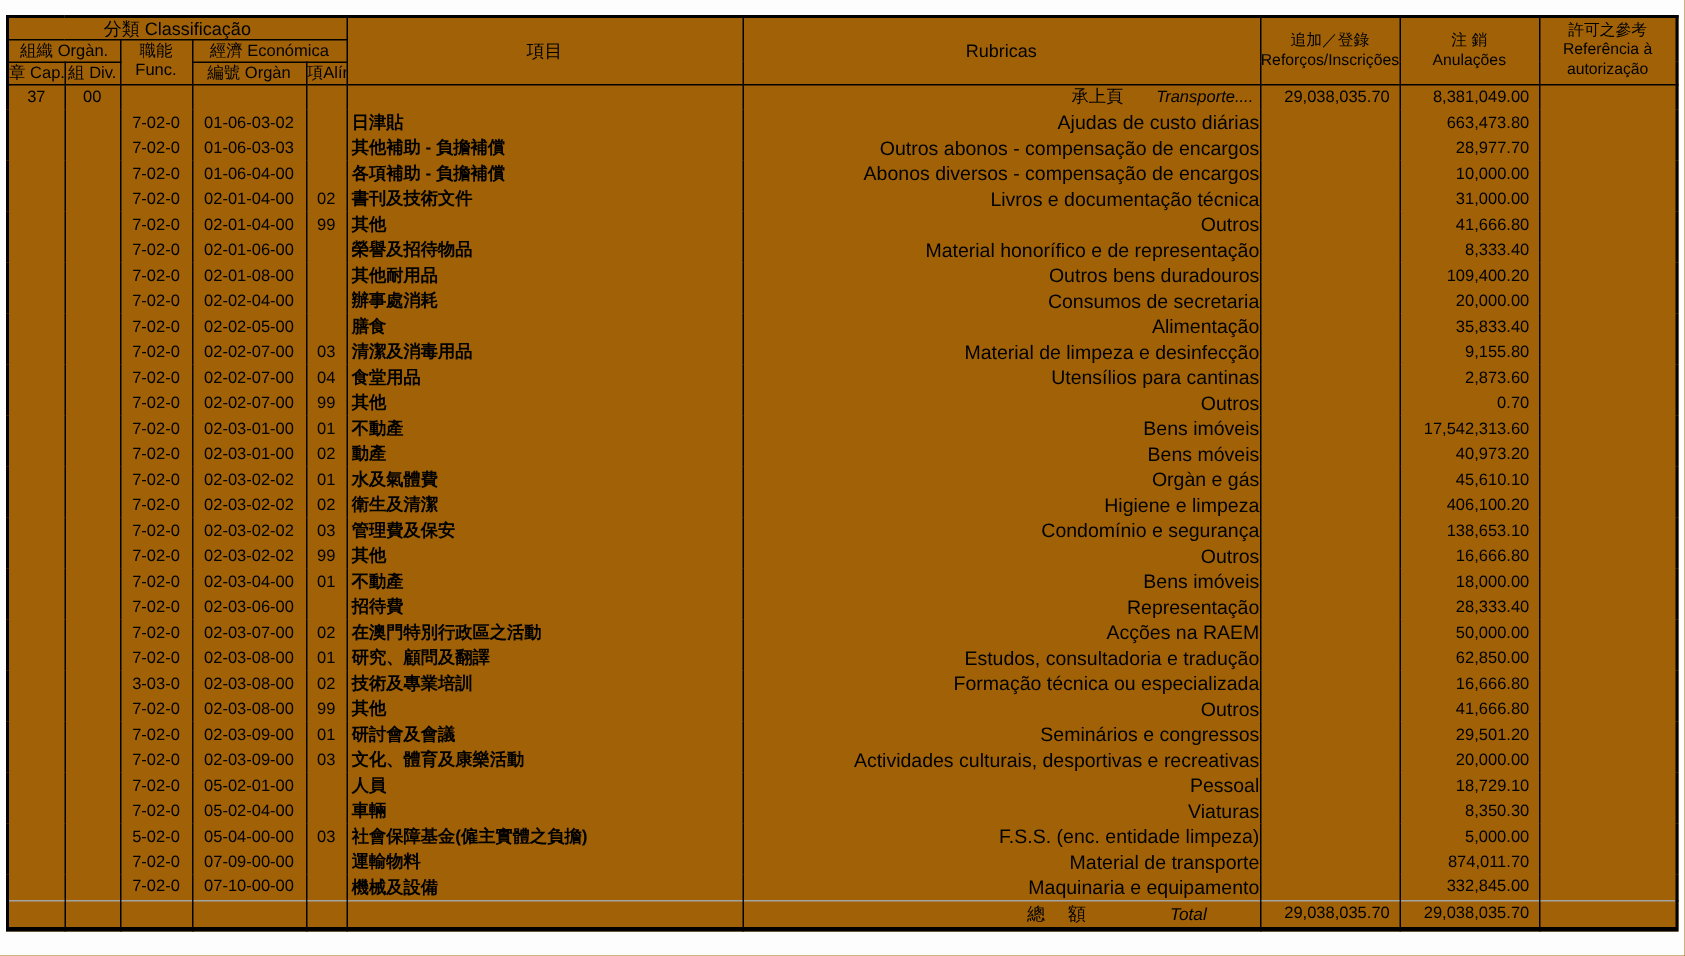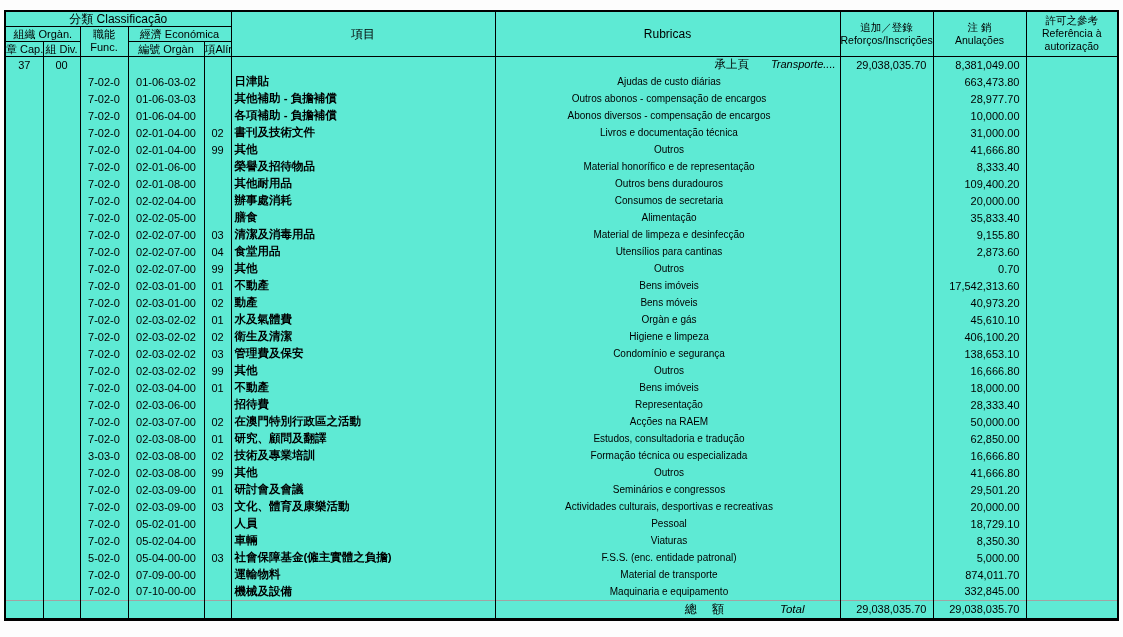--- a/index.html
+++ b/index.html
@@ -4,39 +4,39 @@
 <style>
   html,body{margin:0;padding:0;}
   body{
     width:1123px;height:637px;background:#fdfdfd;color:#000;
     font-family:"Liberation Sans","DejaVu Sans",sans-serif;
     -webkit-font-smoothing:antialiased;
   }
   .page{padding:10px 0 0 4px;}
   table{
     border-collapse:collapse;table-layout:fixed;width:1113px;
-    border:2px solid #000;border-bottom-width:3px;background:#5eead4;
+    border:2px solid #000;border-bottom-width:3px;background:#a16207;
   }
   th,td{
     border:1px solid #000;font-weight:normal;padding:0;
     overflow:hidden;white-space:nowrap;vertical-align:middle;
   }
   thead tr{height:15px;}
   thead th{font-size:11px;text-align:center;line-height:12px;}
   .th-class{font-size:12px;}
   .th-items,.th-rubricas{font-size:12px;}
   .th-2line .line{display:block;line-height:13px;font-size:10.5px;}
   .th-3line .line{display:block;line-height:13px;font-size:10.5px;}
   .th-func .line{display:block;line-height:13px;font-size:11px;}
   tbody tr,tfoot tr{height:17px;}
   tbody td{border-top:0;border-bottom:0;font-size:11px;}
   tfoot td{border-top:1px solid #a3a3a3;border-bottom:0;font-size:11px;}
   .c-cap,.c-div,.c-func,.c-cod,.c-alin{text-align:center;font-size:11px;}
   .c-item{text-align:left;padding-left:3px;font-size:11.5px;font-weight:bold;}
-  .c-rub{text-align:center;padding-left:3px;font-size:10px;}
+  .c-rub{text-align:right;padding-left:3px;font-size:13px;}
   .c-num{text-align:right;padding-right:6px;font-size:11px;}
   .c-ref{}
   .transport-label{text-align:right;padding-right:4px;}
   .transport-label .zh{margin-right:22px;font-size:11.5px;}
   .transport-label .pt{font-style:italic;font-size:11px;}
   .total-label{text-align:right;padding-right:35px;}
   .total-label .zh{margin-right:50px;font-size:12px;letter-spacing:6px;}
   .total-label .pt{font-style:italic;font-size:11.5px;}
 </style>
 </head>
@@ -444,21 +444,21 @@
           <td class="c-num">8,350.30</td>
           <td class="c-ref"></td>
         </tr>
         <tr>
           <td class="c-cap"></td>
           <td class="c-div"></td>
           <td class="c-func">5-02-0</td>
           <td class="c-cod">05-04-00-00</td>
           <td class="c-alin">03</td>
           <td class="c-item">社會保障基金(僱主實體之負擔)</td>
-          <td class="c-rub">F.S.S. (enc. entidade patronal)</td>
+          <td class="c-rub">F.S.S. (enc. entidade limpeza)</td>
           <td class="c-num"></td>
           <td class="c-num">5,000.00</td>
           <td class="c-ref"></td>
         </tr>
         <tr>
           <td class="c-cap"></td>
           <td class="c-div"></td>
           <td class="c-func">7-02-0</td>
           <td class="c-cod">07-09-00-00</td>
           <td class="c-alin"></td>

